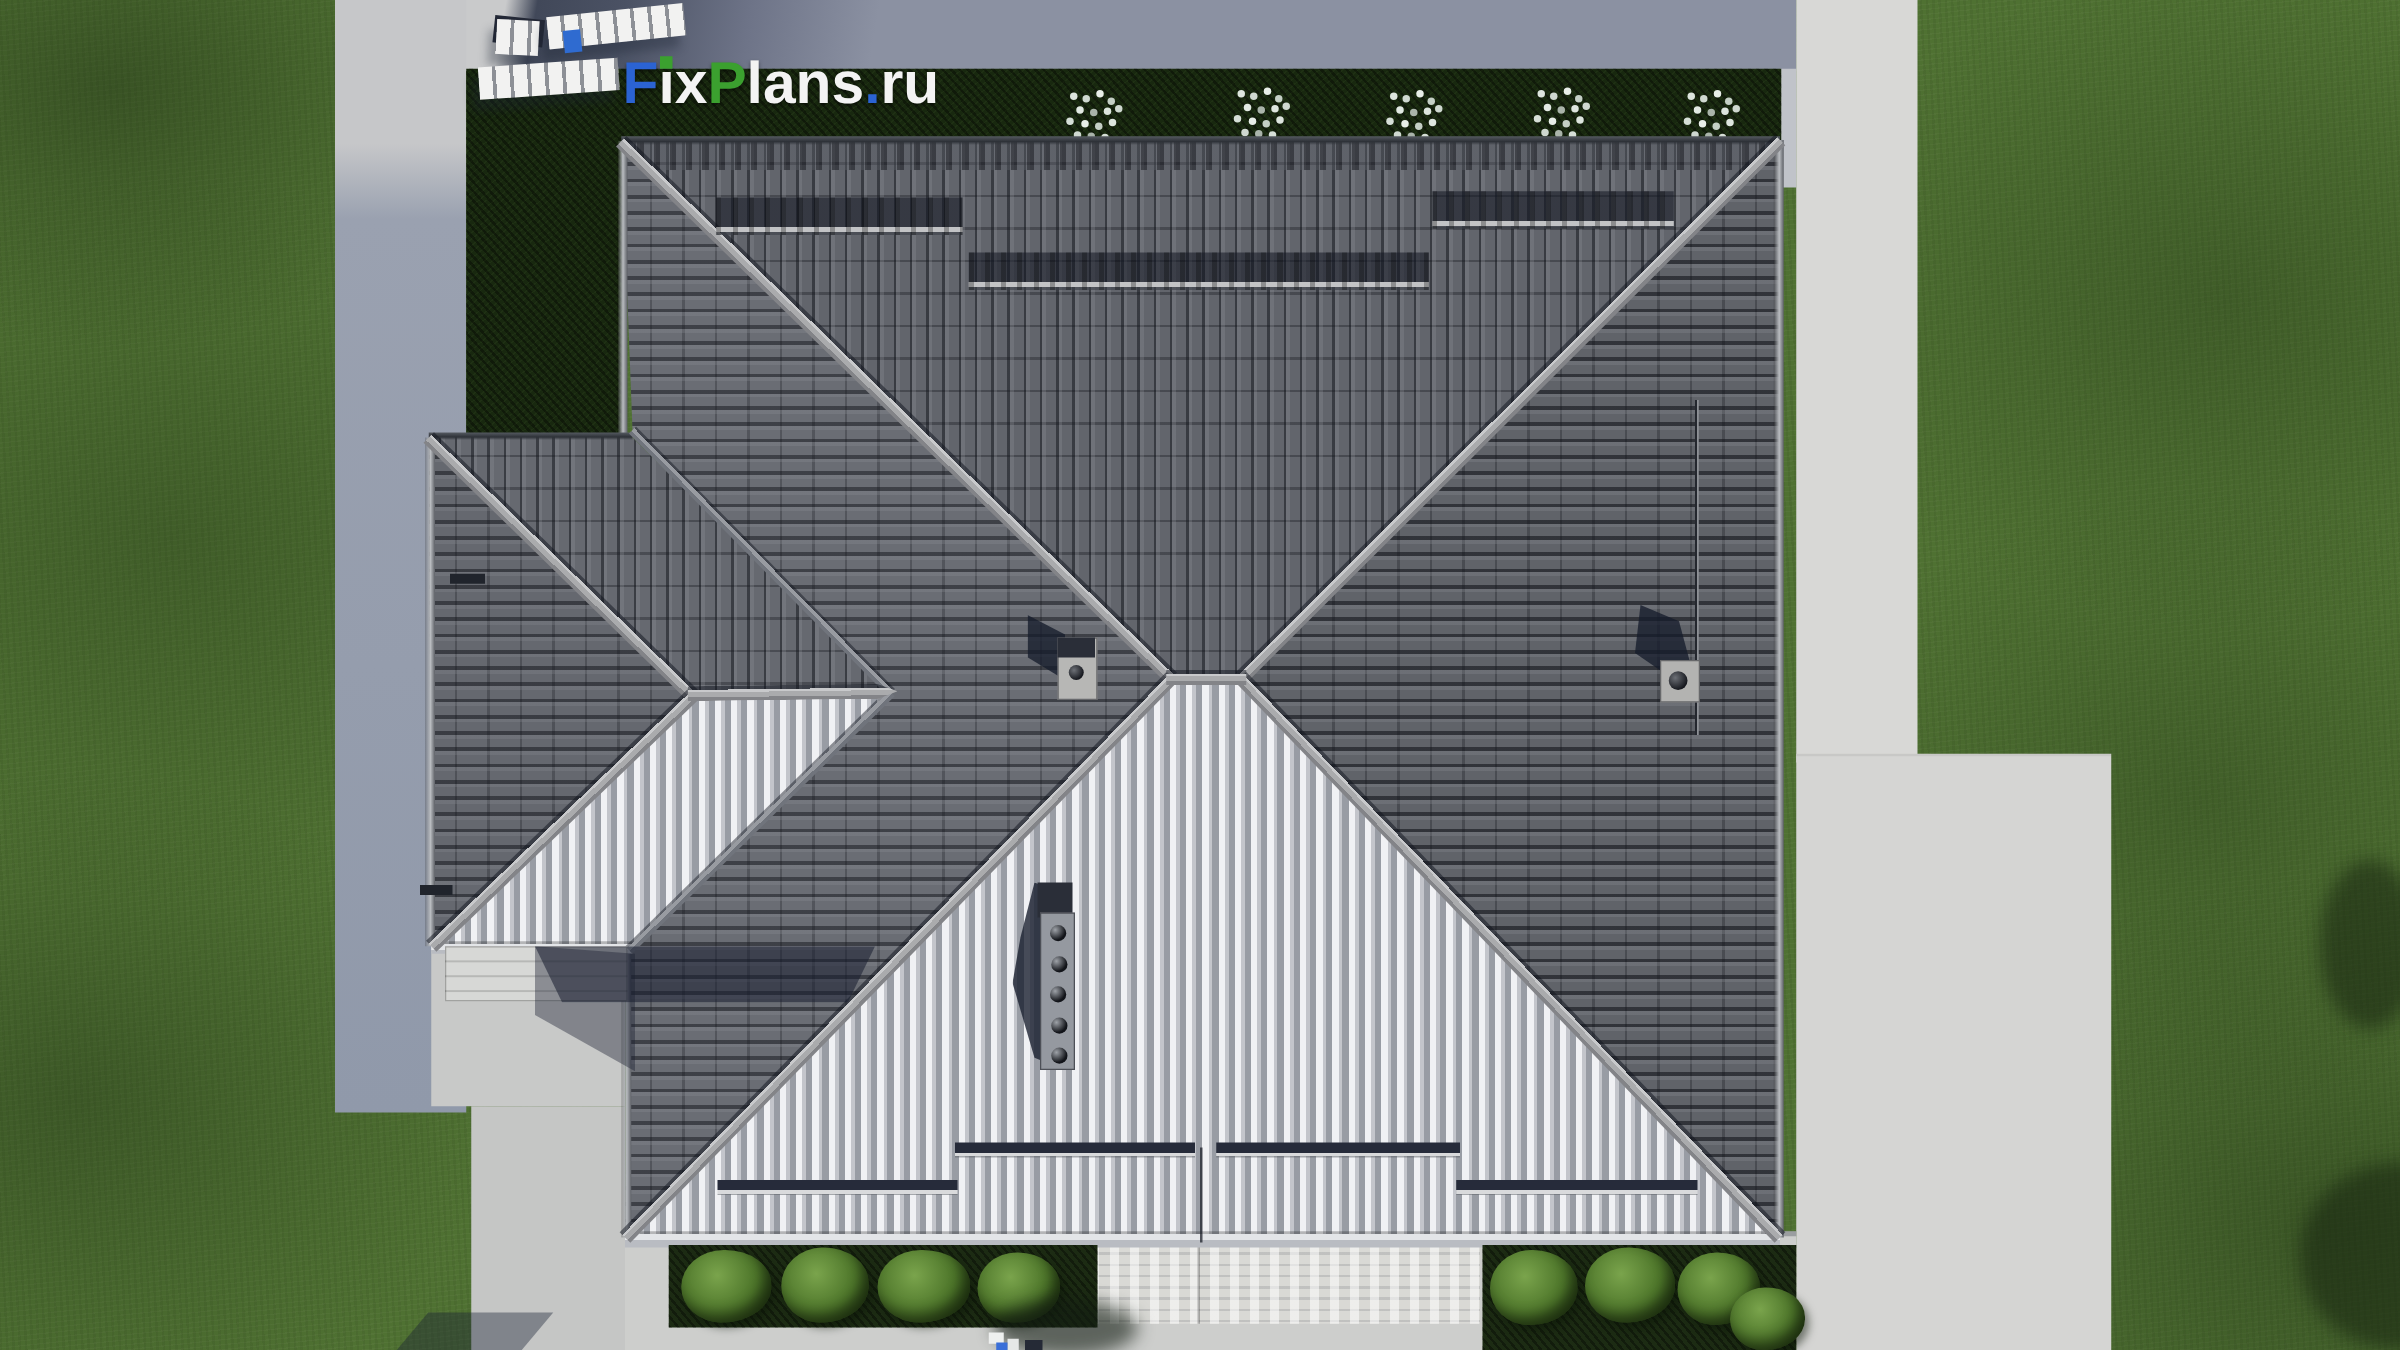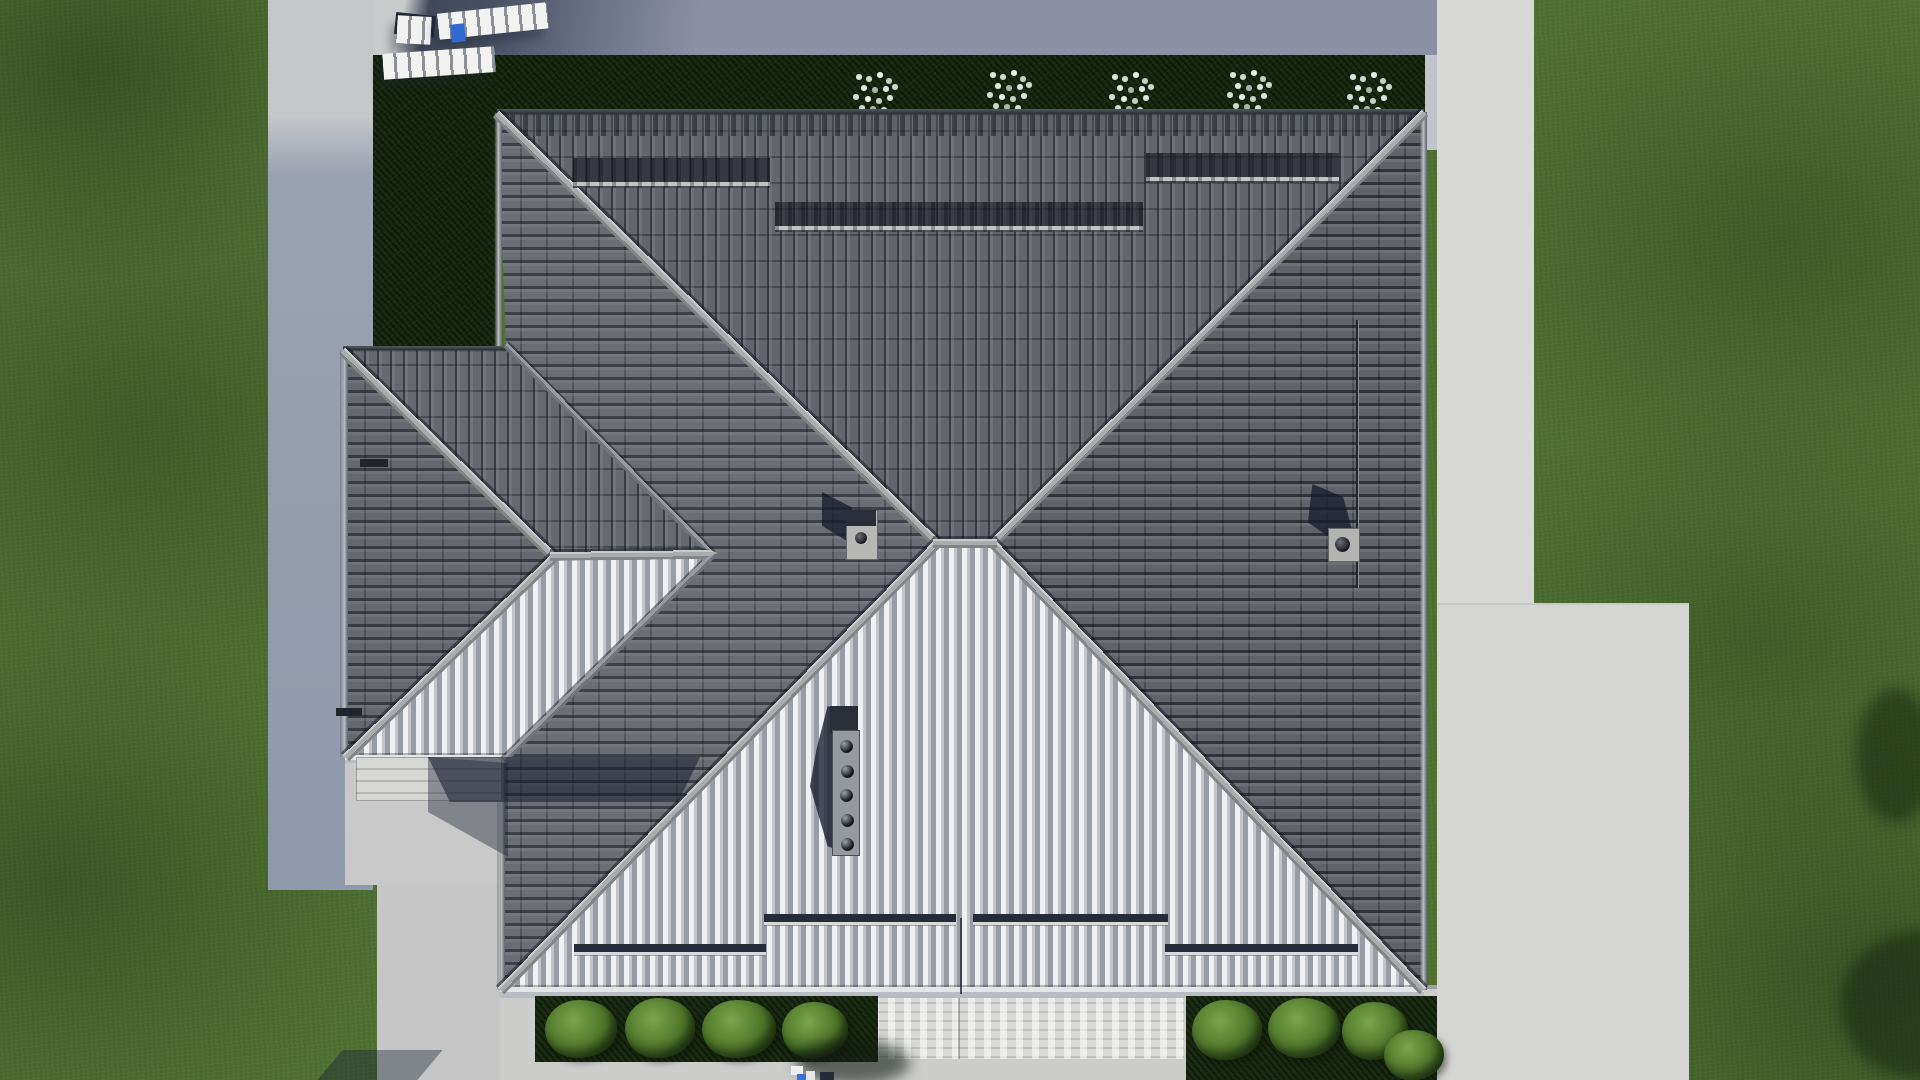--- a/index.html
+++ b/index.html
@@ -250,14 +250,18 @@
   <div class="abs" style="left:806px;top:1071px;width:9px;height:9px;background:#e6e8e7;"></div>
   <div class="abs" style="left:797px;top:1074px;width:9px;height:6px;background:#3a6fd8;"></div>
   <div class="abs" style="left:820px;top:1072px;width:14px;height:8px;background:#252a36;"></div>
 
   <div class="abs" style="left:395px;top:14px;width:40px;height:22px;background:#232836;transform:rotate(6deg);"></div>
   <div class="abs slats" style="left:397px;top:16px;width:34px;height:28px;transform:rotate(3deg);"></div>
   <div class="abs slats" style="left:438px;top:8px;width:110px;height:26px;transform:rotate(-6deg);"></div>
   <div class="abs" style="left:451px;top:24px;width:14px;height:18px;background:#2f6bd0;transform:rotate(-6deg);"></div>
   <div class="abs slats" style="left:383px;top:50px;width:112px;height:26px;transform:rotate(-4deg);"></div>
 
+  <div class="abs watermark">
+    <span class="seg-blue">F</span><span class="seg-white">ix</span><span class="seg-green">P</span><span class="seg-white">lans</span><span class="seg-blue">.</span><span class="seg-white">ru</span>
+    <span class="abs tittle"></span>
+  </div>
 
 </div>
 
 </body></html>

